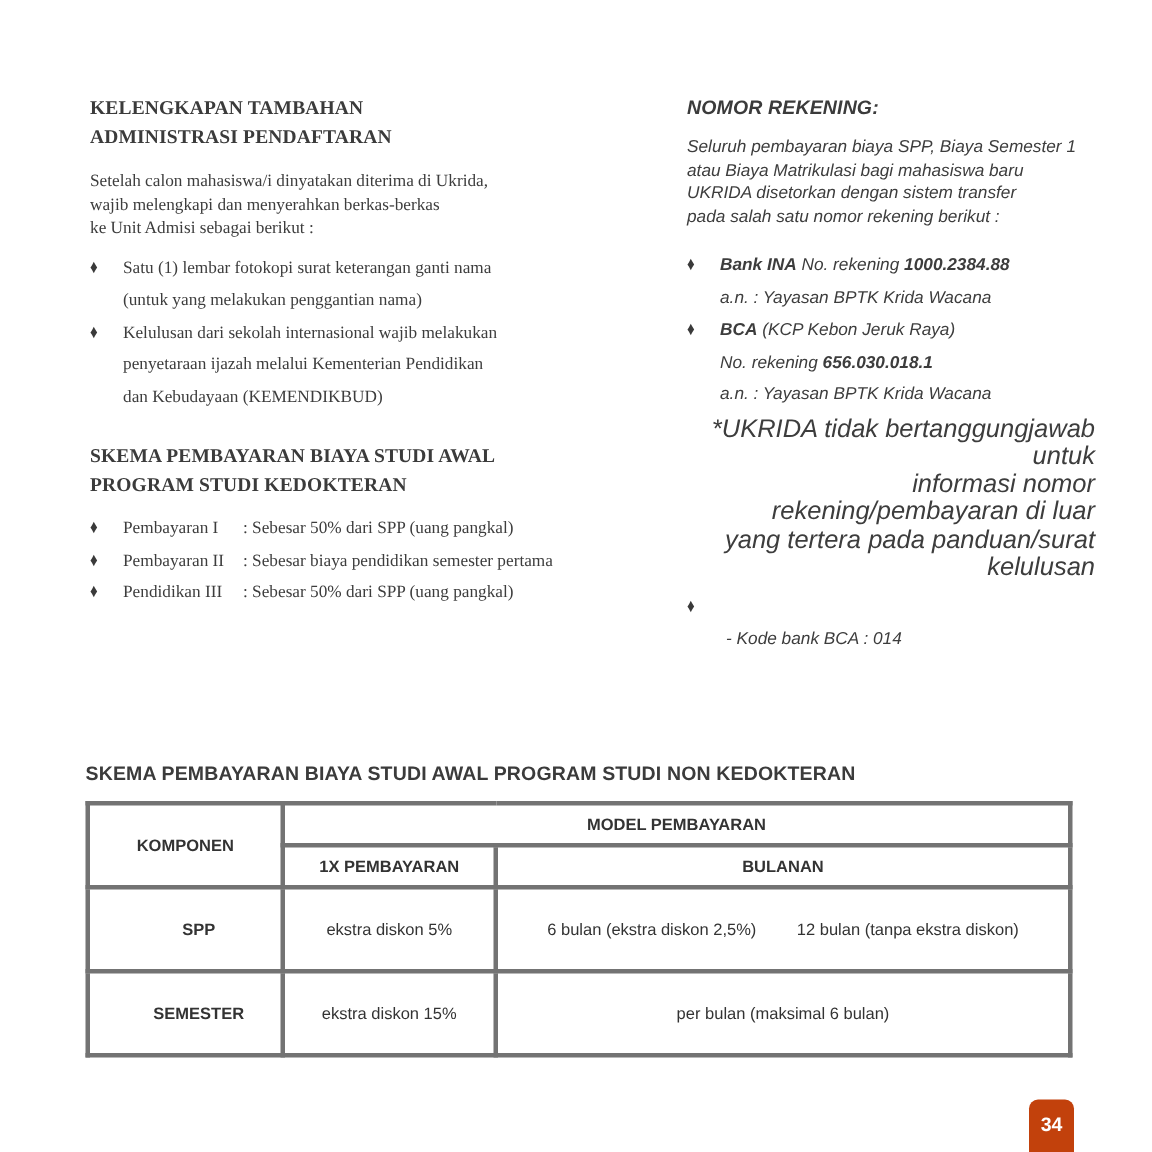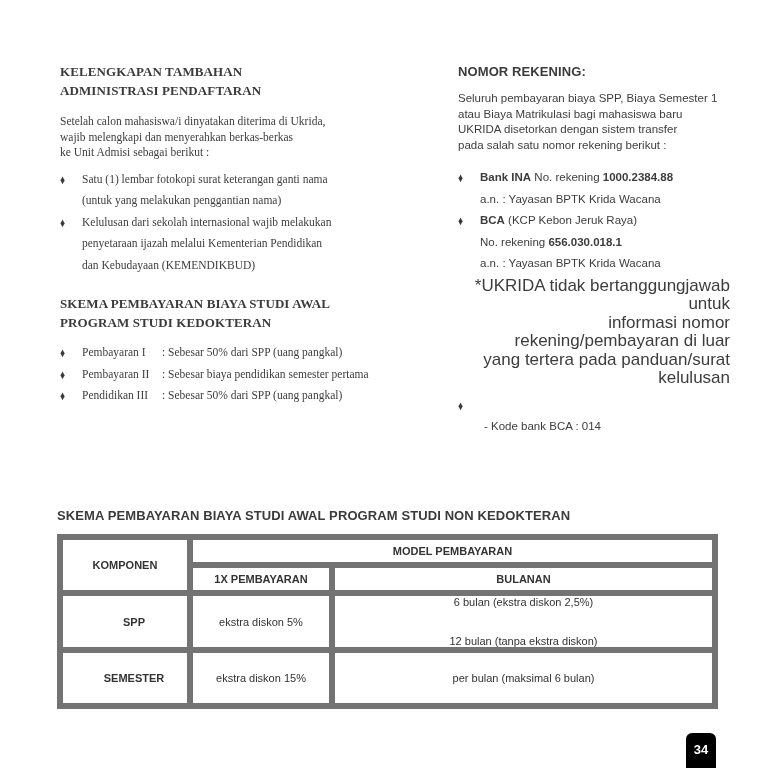--- a/index.html
+++ b/index.html
@@ -5,21 +5,21 @@
   * { margin:0; padding:0; box-sizing:border-box; }
   html,body { width:768px; height:768px; }
   body {
     background:#ffffff;
     font-family:"Liberation Sans", sans-serif;
     color:#3d3d3d;
     position:relative;
     overflow:hidden;
   }
   .col-left  { position:absolute; left:60px;  top:62px; width:372px;font-family:Liberation Serif, serif; }
-  .col-right { position:absolute; left:458px; top:62px; width:272px; }
+  .col-right { position:absolute; left:458px; top:62px; width:272px;font-style:italic; }
   .bottom-section { position:absolute; left:57px; top:507px; width:658px; }
 
   .sec-heading {
     font-size:13px; font-weight:bold; line-height:19px;
     color:#3b3b3b; white-space:pre-line; letter-spacing:.1px;
   }
   .para {
     font-size:11.5px; line-height:15.5px; white-space:pre-line;
   }
   .mb14 { margin-bottom:14px; }
@@ -51,29 +51,29 @@
     margin-bottom:9px; letter-spacing:.1px;
   }
   table.scheme {
     border-collapse:collapse; table-layout:fixed; width:655px;
     font-size:11px; color:#333;
   }
   table.scheme col.c1 { width:130px; }
   table.scheme col.c2 { width:142px; }
   table.scheme col.c3 { width:383px; }
   table.scheme th, table.scheme td {
-    border:6px solid #737373; text-align:center; vertical-align:middle;
+    border:3px solid #737373; text-align:center; vertical-align:middle;
   }
   table.scheme thead tr { height:28px; }
   table.scheme tbody tr { height:56px; }
   table.scheme th { font-weight:bold; }
   td.komponen-cell {
     text-align:left; padding-left:18px; font-weight:bold;
   }
-  .monthly-flex { display:flex; justify-content:center; gap:27px;flex-direction:column; }
+  .monthly-flex { display:flex; justify-content:center; gap:27px; }
 
   .page-num-badge {
     position:absolute; left:686px; top:733px; width:30px; height:35px;
     border-radius:6px 6px 0 0;
     color:#fff; font-size:13px; font-weight:bold;
     display:flex; align-items:center; justify-content:center;
     padding-bottom:3px;
   }
 </style>
 </head>
@@ -187,13 +187,13 @@
       </tr>
       <tr>
         <td class="komponen-cell">SEMESTER</td>
         <td>ekstra diskon 15%</td>
         <td>per bulan (maksimal 6 bulan)</td>
       </tr>
     </tbody>
   </table>
 </div>
 
-<div class="page-num-badge" style="background: #000000;">34</div>
+<div class="page-num-badge" style="background: #c2410c;">34</div>
 
 </body></html>

